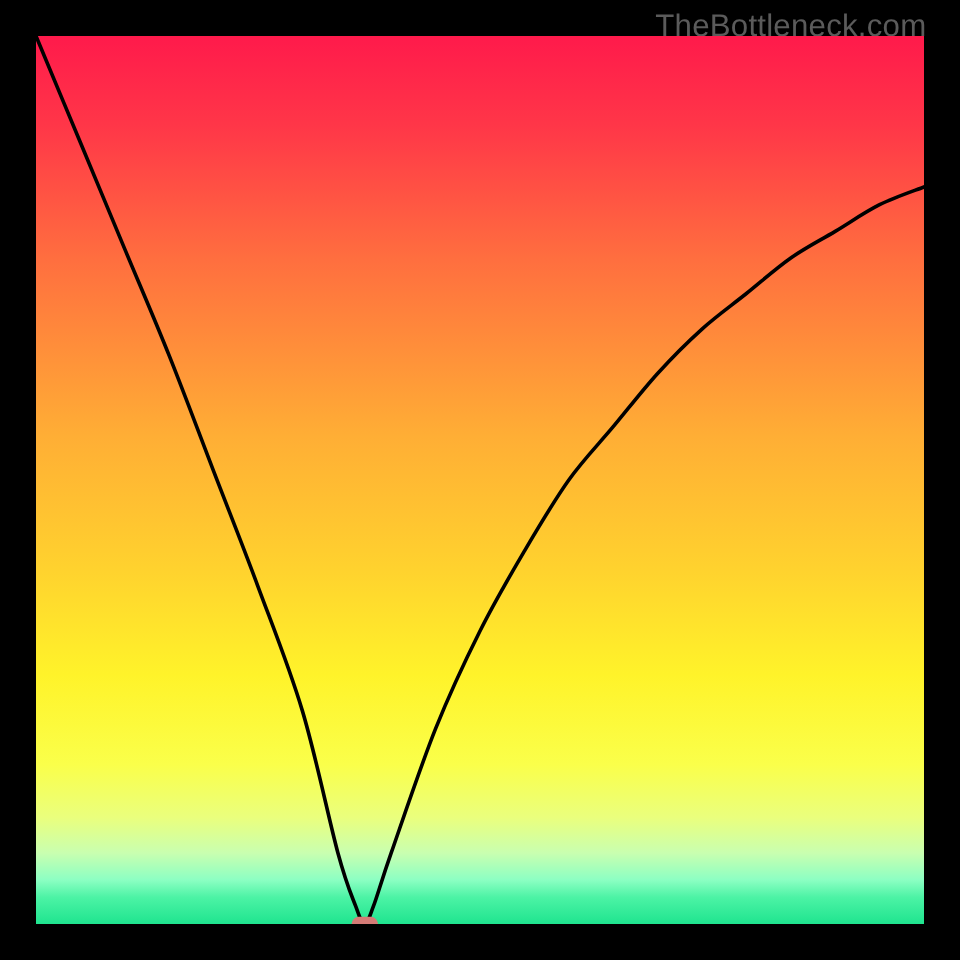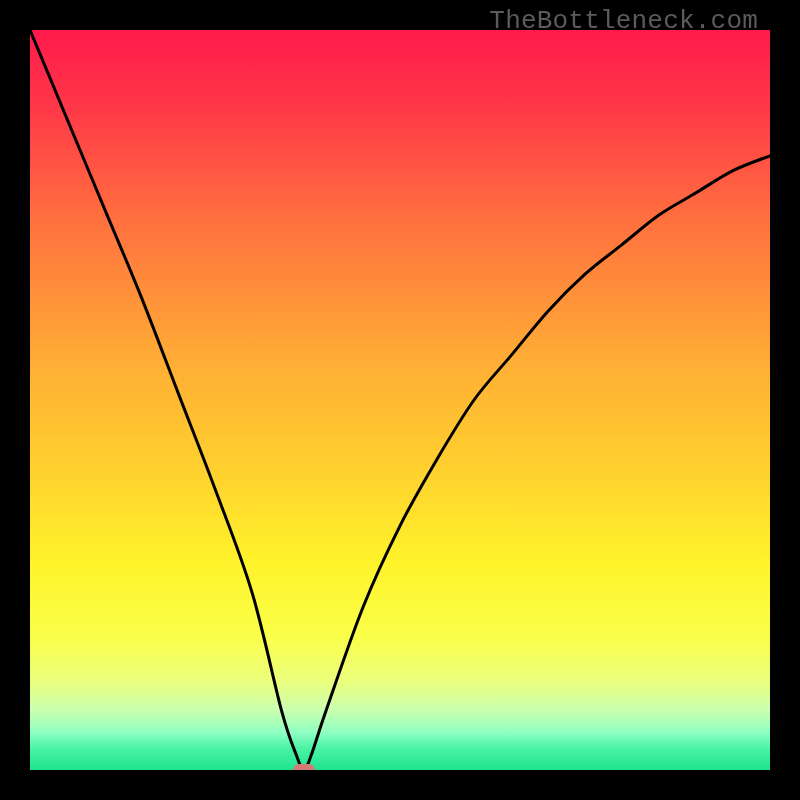--- a/index.html
+++ b/index.html
@@ -26,27 +26,26 @@
     overflow: hidden;
   }
   .gradient-bg {
     position: absolute;
     inset: 0;
     
   }
   .watermark {
     position: absolute;
     top: 6px;
-    right: 42px;
+    right: 28px;
     color: #5b5b5b;
     font-size: 26px;
     font-weight: 500;
     letter-spacing: 0.2px;
     user-select: none;
-    font-family: Liberation Mono, monospace;
   }
   svg.curve {
     position: absolute;
     inset: 0;
   }
   .marker {
     position: absolute;
     width: 22px;
     height: 12px;
     border-radius: 6px;

